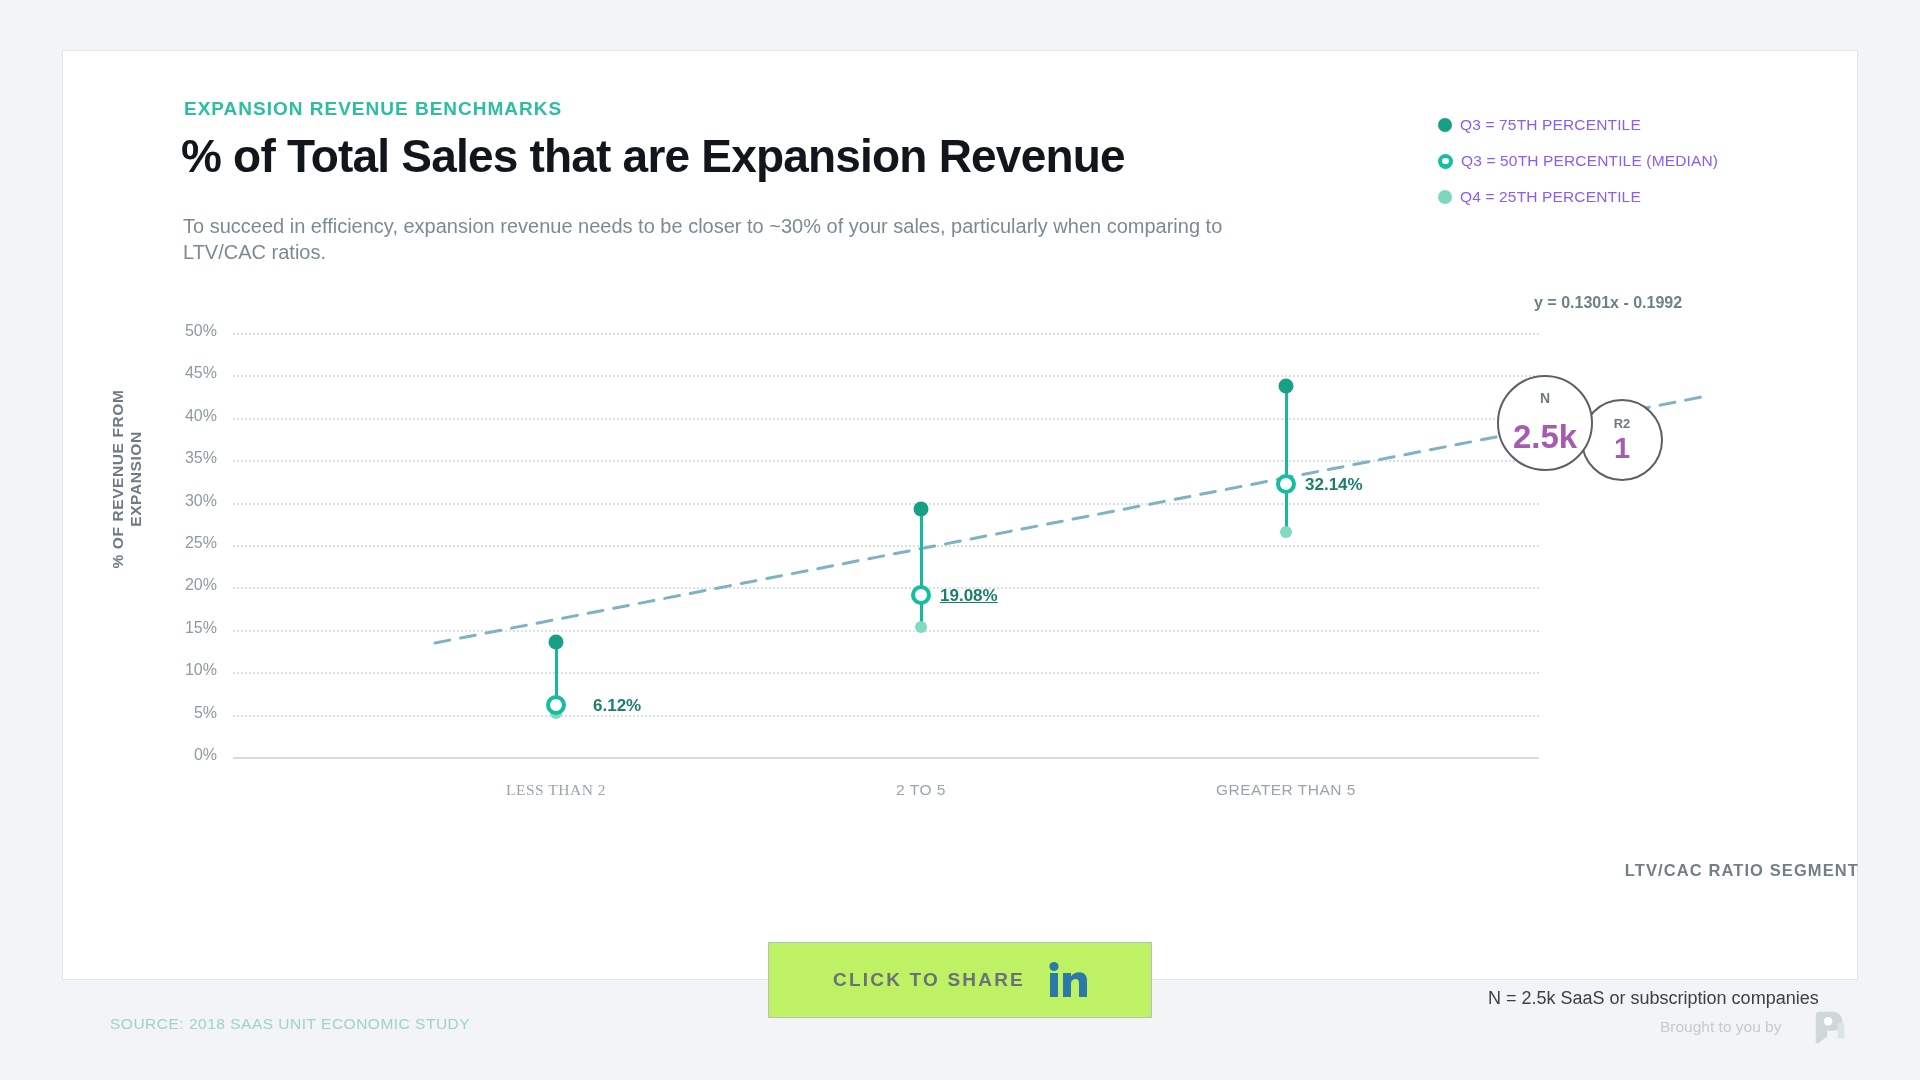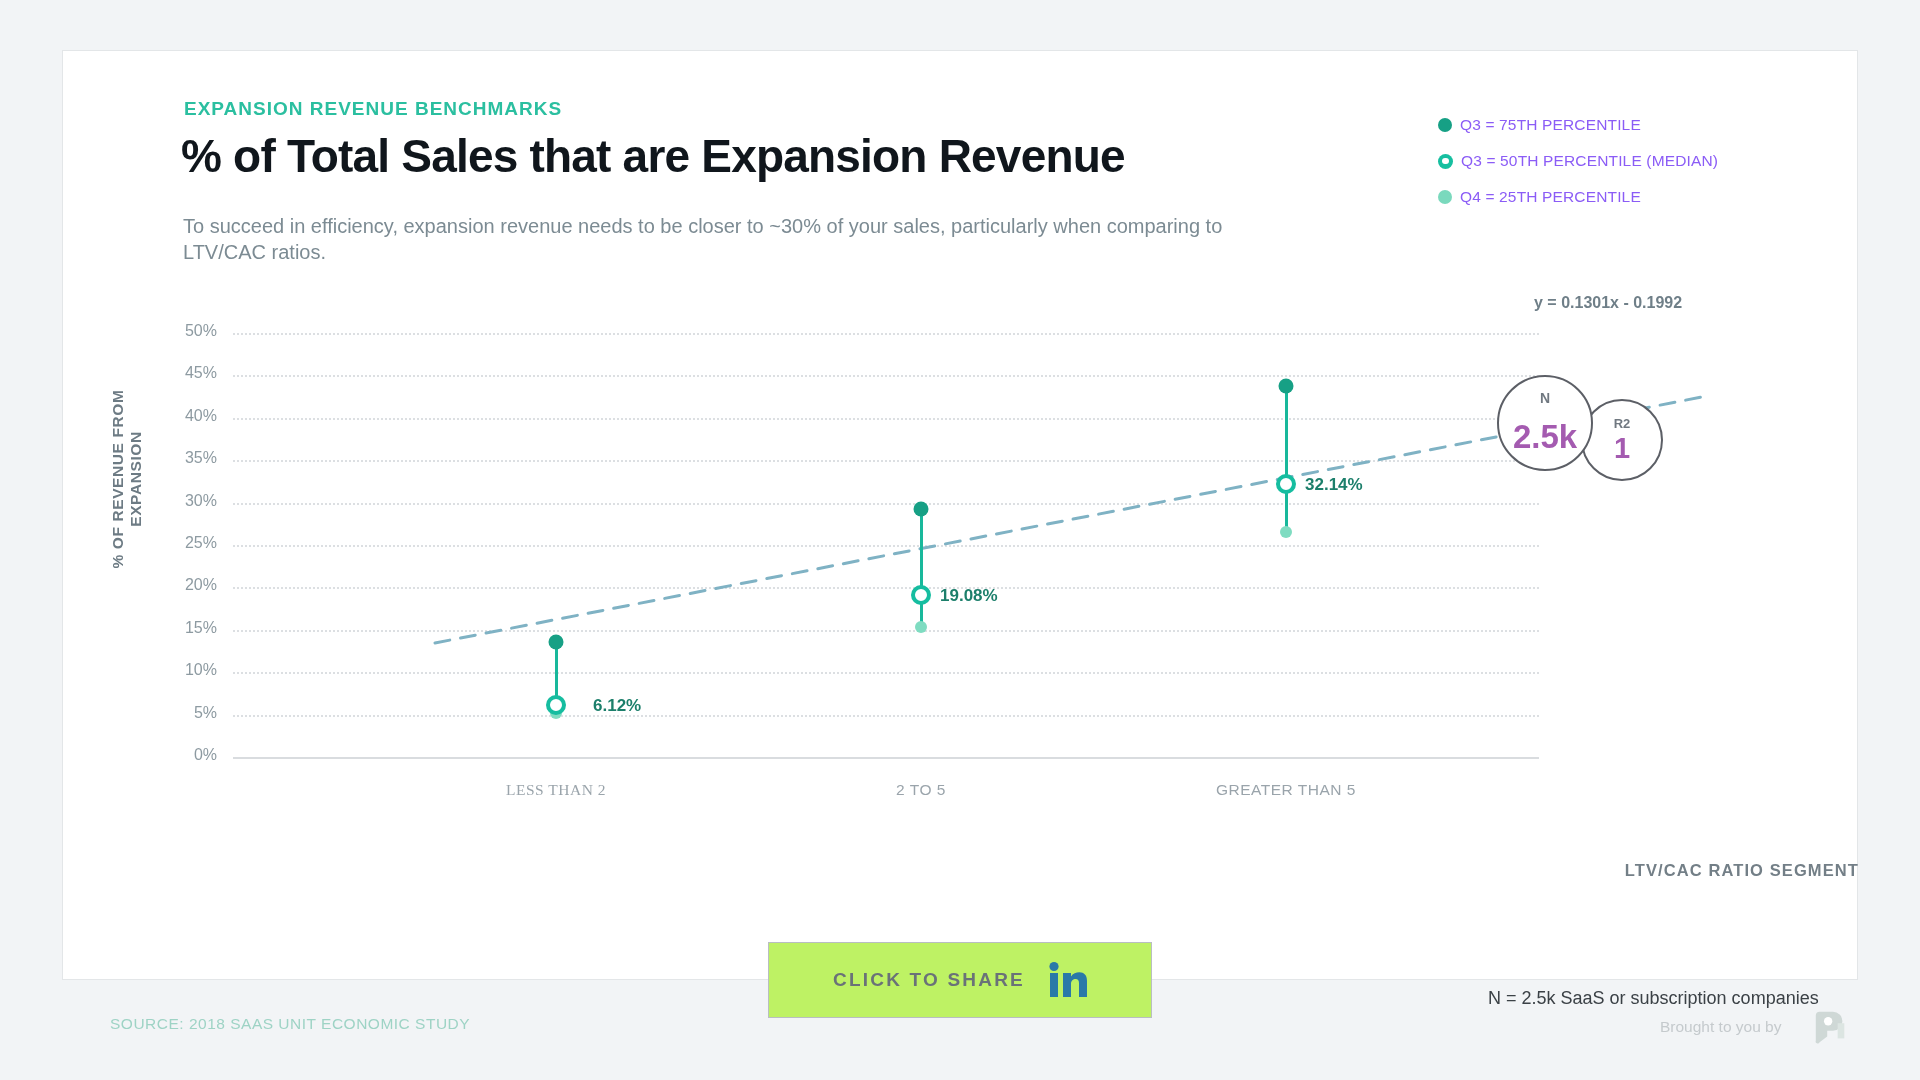--- a/index.html
+++ b/index.html
@@ -243,21 +243,21 @@
       <div id="series-layer">
           <div class="stem" style="left: 491.5px; top: 590.672px; height: 71.232px;"></div>
           <div class="mk mk-q4" style="left: 493px; top: 661.904px;"></div>
           <div class="mk mk-q3" style="left: 493px; top: 590.672px;"></div>
           <div class="mk mk-med" style="left: 493px; top: 654.102px;"></div>
           <div class="mk-label" style="left: 530px; top: 655.102px;">6.12%</div>
           <div class="stem" style="left: 856.5px; top: 457.536px; height: 118.72px;"></div>
           <div class="mk mk-q4" style="left: 858px; top: 576.256px;"></div>
           <div class="mk mk-q3" style="left: 858px; top: 457.536px;"></div>
           <div class="mk mk-med" style="left: 858px; top: 544.202px;"></div>
-          <div class="mk-label" style="left: 877px; top: 545.202px;">19.08%</div>
+          <div class="mk-label" style="left: 877px; top: 545.202px; text-decoration: underline;">19.08%</div>
           <div class="stem" style="left: 1221.5px; top: 334.576px; height: 146.704px;"></div>
           <div class="mk mk-q4" style="left: 1223px; top: 481.28px;"></div>
           <div class="mk mk-q3" style="left: 1223px; top: 334.576px;"></div>
           <div class="mk mk-med" style="left: 1223px; top: 433.453px;"></div>
           <div class="mk-label" style="left: 1242px; top: 434.453px;">32.14%</div>
         </div>
 
       <div class="bubble bubble-r2">
         <span class="bubble-key">R2</span>
         <span class="bubble-val">1</span>

